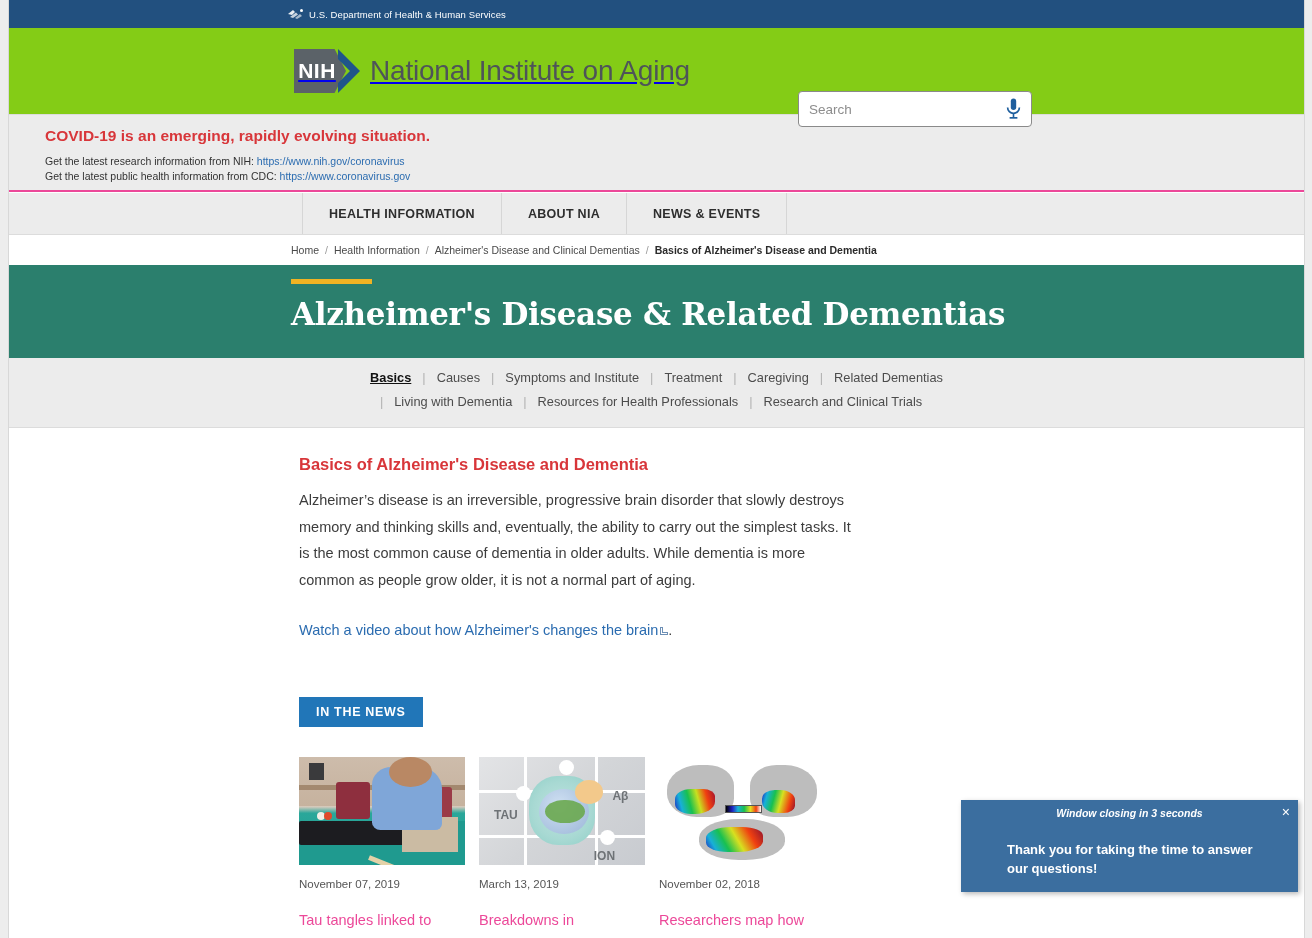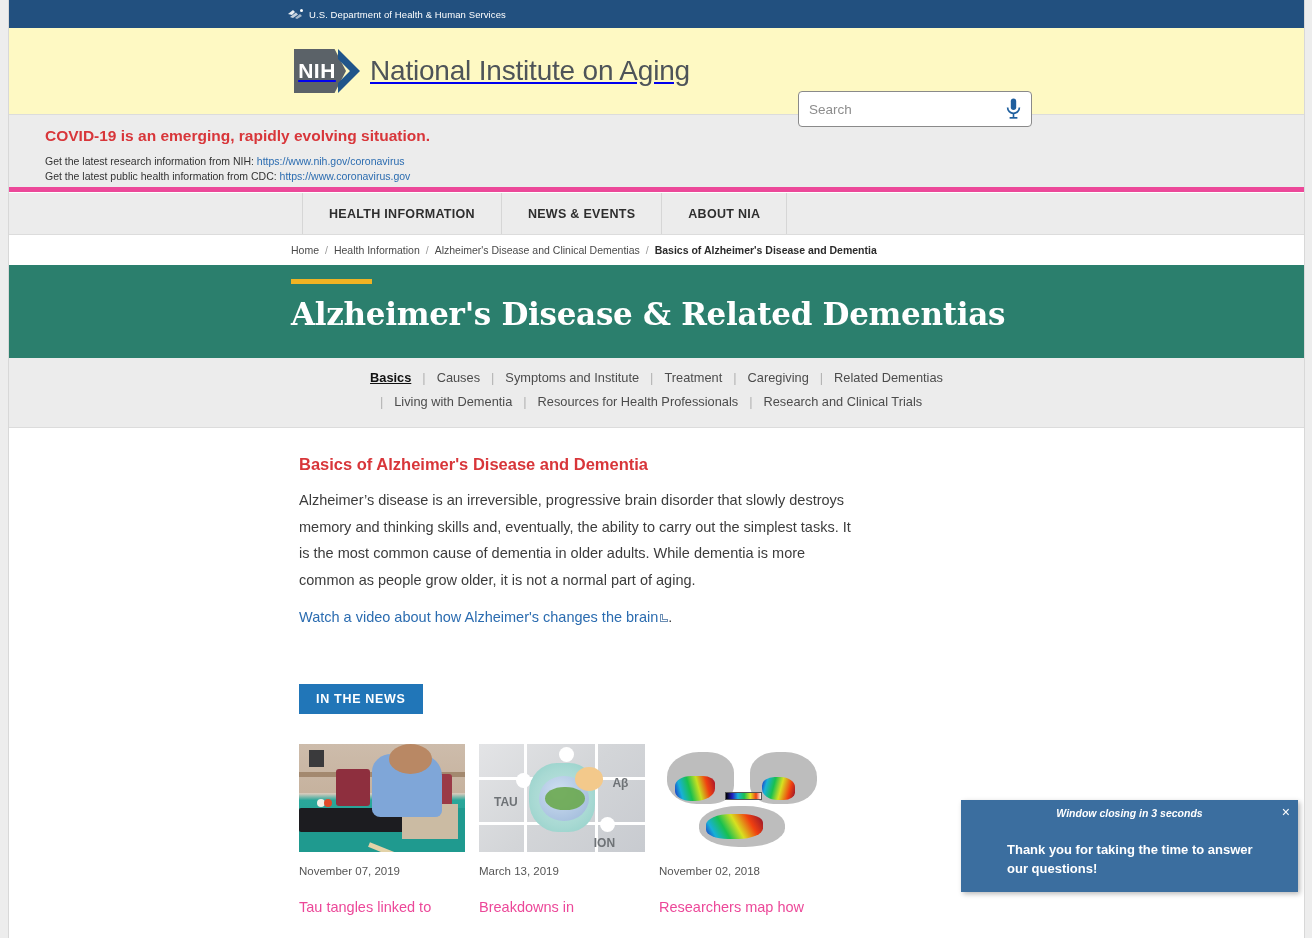--- a/index.html
+++ b/index.html
@@ -34,21 +34,21 @@
   .hhs-text {
     color: #ffffff;
     font-size: 9.5px;
     letter-spacing: .1px;
     white-space: nowrap;
   }
 
   
   .masthead {
     height: 86px;
-    background: #fef9c3;
+    background: #84cc16;
     display: flex;
     align-items: center;
     position: relative;
   }
   .brand { display: flex; align-items: center; margin-left: 285px; }
   .nih-mark {
     width: 66px; height: 44px;
     position: relative;
     display: flex; align-items: center;
   }
@@ -96,21 +96,21 @@
   .mic-btn {
     width: 40px; height: 34px;
     display:flex; align-items:center; justify-content:center;
     background: transparent; border:none; cursor:pointer;
   }
 
   
   .covid {
     background: #ececec;
     border-top: 1px solid #dcdcdc;
-    border-bottom: 5px solid #ec4899;
+    border-bottom: 2px solid #ec4899;
     padding: 12px 0 10px 36px;
     height: 78px;
   }
   .covid-title {
     color: #d8363a;
     font-weight: bold;
     font-size: 15.5px;
     margin-bottom: 9px;
   }
   .covid-line {
@@ -211,21 +211,21 @@
     font-size: 16.5px;
     font-weight: bold;
     margin-bottom: 13px;
   }
   .content p {
     font-size: 14.5px;
     color: #3c3c3c;
     line-height: 26.5px;
     width: 553px;
   }
-  .content p.linkline { margin-top: 11px; }
+  .content p.linkline { margin-top: 24px; }
   .content p.linkline a {
     color: #2b6cb0;
     text-decoration: none;
   }
   .ext-icon {
     display: inline-block;
     width: 8px; height: 8px;
     border: 1px solid #6d8fb5;
     margin-left: 2px;
     position: relative;
@@ -443,22 +443,22 @@
       <span>Get the latest research information from NIH: </span><a href="#">https://www.nih.gov/coronavirus</a>
     </div>
     <div class="covid-line">
       <span>Get the latest public health information from CDC: </span><a href="#">https://www.coronavirus.gov</a>
     </div>
   </div>
 
   <div class="mainnav">
     <div class="nav-spacer"></div>
     <div class="nav-item">HEALTH INFORMATION</div>
+    <div class="nav-item">ABOUT NIA</div>
     <div class="nav-item">NEWS &amp; EVENTS</div>
-    <div class="nav-item">ABOUT NIA</div>
   </div>
 
   <nav class="crumbs">
     <a href="#">Home</a>
     <span class="sep">/</span>
     <a href="#">Health Information</a>
     <span class="sep">/</span>
     <a href="#">Alzheimer's Disease and Clinical Dementias</a>
     <span class="sep">/</span>
     <span class="current">Basics of Alzheimer's Disease and Dementia</span>

